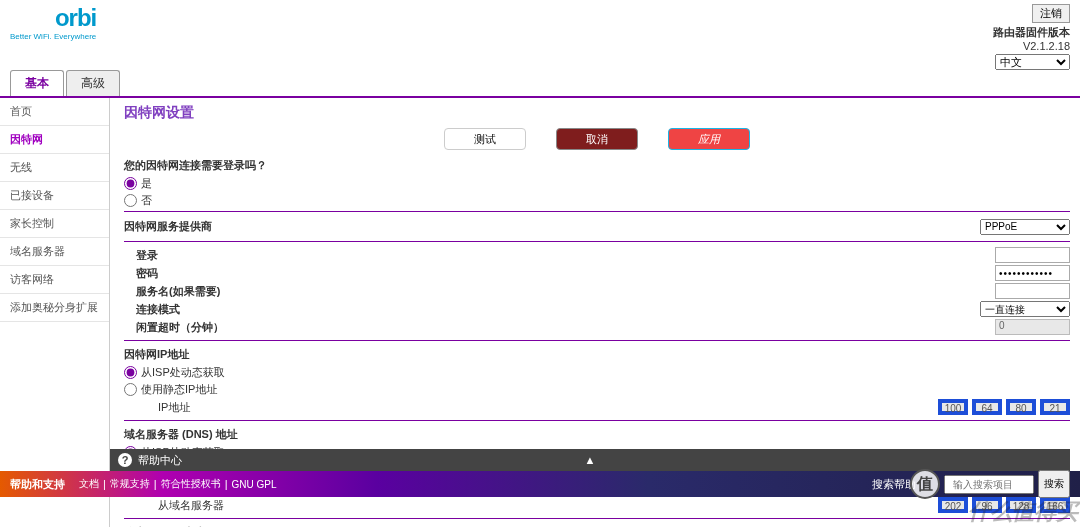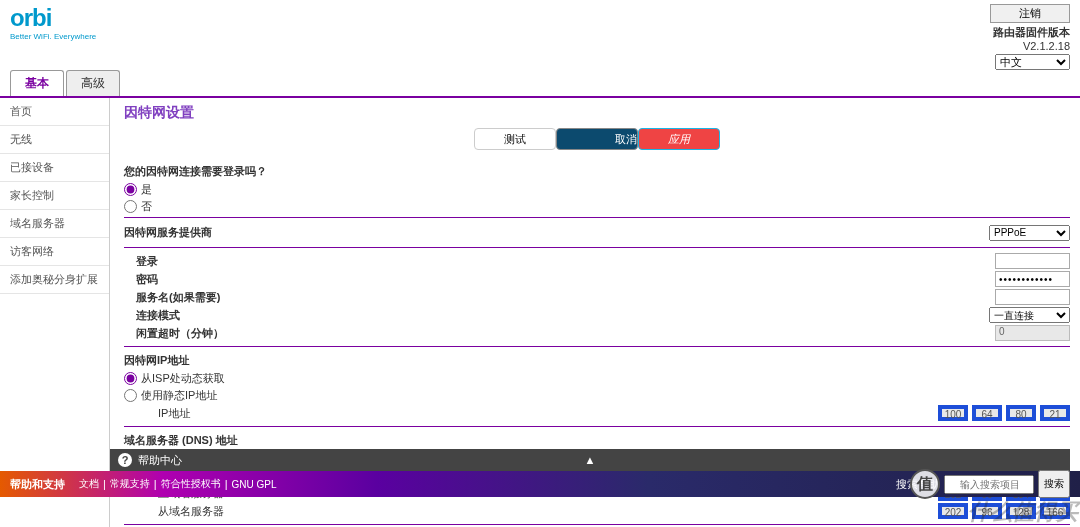--- a/index.html
+++ b/index.html
@@ -1,60 +1,60 @@
 <!DOCTYPE html>
 <html><head>
 <meta charset="utf-8">
 <style>
   * { box-sizing: border-box; margin: 0; padding: 0; }
   body { font-family: Arial, "Microsoft YaHei", sans-serif; font-size: 11px; color: #333; width: 1080px; height: 527px; overflow: hidden; background: #fff; position: relative; }
   .header { display: flex; align-items: flex-start; padding: 4px 10px 0 10px; }
   .logo { color: #0099cc; }
-  .logo .brand { font-size: 24px; font-weight: 700; letter-spacing: -1px; }
+  .logo .brand { font-size: 24px; font-weight: 700; letter-spacing: -1px; text-align: right; }
   .logo .tagline { font-size: 8px; color: #0099cc; }
   .header-right { margin-left: auto; text-align: right; }
-  .logout-btn { border: 1px solid #999; background: #f0f0f0; padding: 1px 28px; font-size: 11px; margin-bottom: 2px; }
+  .logout-btn { border: 1px solid #999; background: #f0f0f0; padding: 1px 7px; font-size: 11px; margin-bottom: 2px; }
   .fw-label { font-size: 11px; color: #333; font-weight: 700; }
   .fw-ver { font-size: 11px; color: #333; }
   .lang-row { margin-top: 2px; }
   .lang-row select { font-size: 11px; width: 75px; }
   .tabs { display: flex; padding: 0 10px; border-bottom: 2px solid #7a00a0; }
   .tab { border: 1px solid #999; border-bottom: none; padding: 4px 14px; font-size: 12px; margin-right: 2px; background: #eee; border-radius: 3px 3px 0 0; }
   .tab.active { background: #fff; font-weight: 700; color: #7a00a0; }
   .layout { display: flex; height: calc(527px - 80px); }
   .sidebar { width: 110px; border-right: 1px solid #ccc; }
   .sidebar .item { padding: 6px 10px; border-bottom: 1px solid #e5e5e5; font-size: 11px; cursor: pointer; color: #555; }
   .sidebar .item.active { color: #a000c0; font-weight: 700; }
   .content { flex: 1; padding: 6px 10px 0 14px; overflow: hidden; position: relative; }
   .title { color: #8040c0; font-size: 14px; font-weight: 700; margin-bottom: 6px; }
-  .btn-row { display:flex; justify-content:center; margin-bottom: 12px; }
+  .btn-row { display:flex; justify-content:center; gap: 30px; margin-bottom: 6px; }
   .btn { width: 82px; height: 22px; border-radius: 4px; font-size: 11px; border: 1px solid #ccc; background: #fff; cursor: pointer; }
-  .btn.gray { background: #0c4a6e; color: #fff; border-color: #888; text-align: right; }
+  .btn.gray { background: #7f1d1d; color: #fff; border-color: #888; }
   .btn.blue { background: #ef4444; color: #fff; border-color: #19b5e6; font-style: italic; }
   .section { border-top: 1px solid #7a00a0; padding: 4px 0 2px 0; margin-top: 2px; }
   .section .heading { font-weight: 700; font-size: 11px; padding: 2px 0; }
   .row { display: flex; align-items: center; padding: 1px 0; font-size: 11px; }
   .row .label { flex: 0 0 auto; margin-left: 12px; }
   .row .label.indent { padding-left: 22px; }
   .row .right { margin-left: auto; display: flex; gap: 4px; }
   .ip-box { width: 30px; height: 16px; background: #e8e8e8; border: 4px solid #1d4ed8; text-align: center; font-size: 10px; color: #555; }
   .text-input { width: 75px; height: 16px; border: 1px solid #aaa; font-size: 10px; padding: 0 3px; }
   .text-input.pw { letter-spacing: 1px; }
-  select.mode { width: 81px; height: 16px; font-size: 10px; }
+  select.mode { width: 90px; height: 16px; font-size: 10px; }
   .num-box { width: 75px; height: 16px; background: #e8e8e8; border: 1px solid #bbb; font-size: 10px; padding: 0 3px; color: #666; text-align:left;}
   .radio-row { display: flex; align-items: center; gap: 4px; padding: 1px 0; }
   .radio-row input[type=radio] { accent-color: #7a00a0; }
   .help-bar { position:absolute; left:110px; right:10px; bottom:56px; height:22px; background:#444; display:flex; align-items:center; color:#fff; font-size:11px; padding:0 8px; }
   .help-bar .q { width:14px; height:14px; border-radius:50%; background:#fff; color:#444; display:inline-flex; align-items:center; justify-content:center; font-weight:700; margin-right:6px; }
   .help-bar .caret { margin: 0 auto; position: absolute; left: 50%; transform: translateX(-50%); }
   .footer { position:absolute; left:0; right:0; bottom:30px; height:26px; background:linear-gradient(90deg,#e55a00 0%,#b000b0 15%,#5a00a0 35%,#2a2a6a 60%,#202048 100%); display:flex; align-items:center; padding:0 10px; color:#fff; font-size:11px; }
   .footer .label { color:#fff; font-weight:700; margin-right:10px; }
   .footer a { color:#fff; text-decoration:none; margin:0 4px; font-size:10px; }
   .footer .search { margin-left:auto; display:flex; align-items:center; gap:4px; }
-  .footer .search input { width:90px; height:19px; font-size:10px; padding:0 14px; }
+  .footer .search input { width:90px; height:19px; font-size:10px; padding:0 7px;margin-left:24px; }
   .footer .search button { height:28px; font-size:10px; padding:0 4px; }
   .wm-circle { position:absolute; right:140px; bottom:28px; width:30px; height:30px; border-radius:50%; background:rgba(255,255,255,.85); border:2px solid #555; display:flex; align-items:center; justify-content:center; font-size:16px; font-weight:700; color:#444; z-index:5;}
   .wm-text { position:absolute; right:2px; bottom:0px; font-size:22px; font-weight:700; color:#222; opacity:.3; z-index:5; font-style:italic; white-space:nowrap;}
 </style>
 </head>
 <body>
 
 <div class="header">
   <div class="logo">
     <div class="brand">orbi</div>
@@ -71,20 +71,21 @@
 </div>
 
 <div class="tabs">
   <div class="tab active">基本</div>
   <div class="tab">高级</div>
 </div>
 
 <div class="layout">
   <div class="sidebar">
     <div class="item">首页</div>
+    <div class="item active">因特网</div>
     <div class="item">无线</div>
     <div class="item">已接设备</div>
     <div class="item">家长控制</div>
     <div class="item">域名服务器</div>
     <div class="item">访客网络</div>
     <div class="item">添加奥秘分身扩展</div>
   </div>
 
   <div class="content">
     <div class="title">因特网设置</div>

